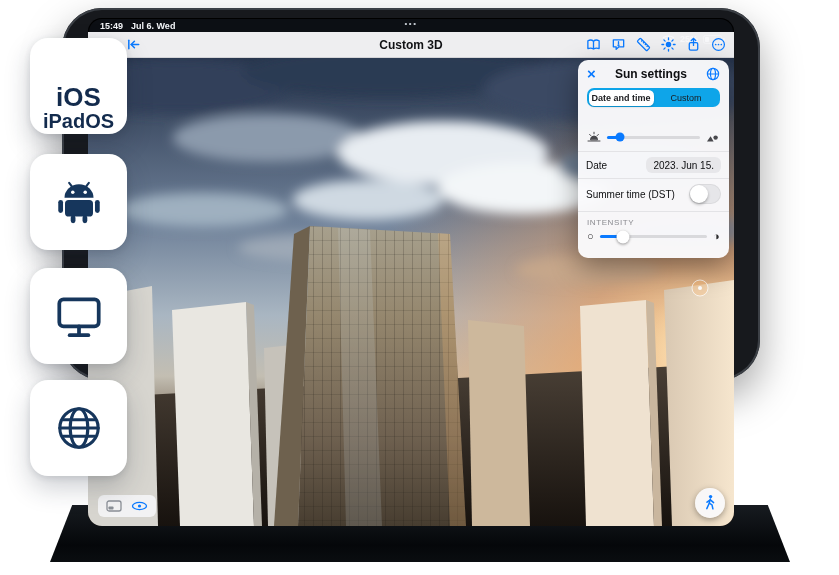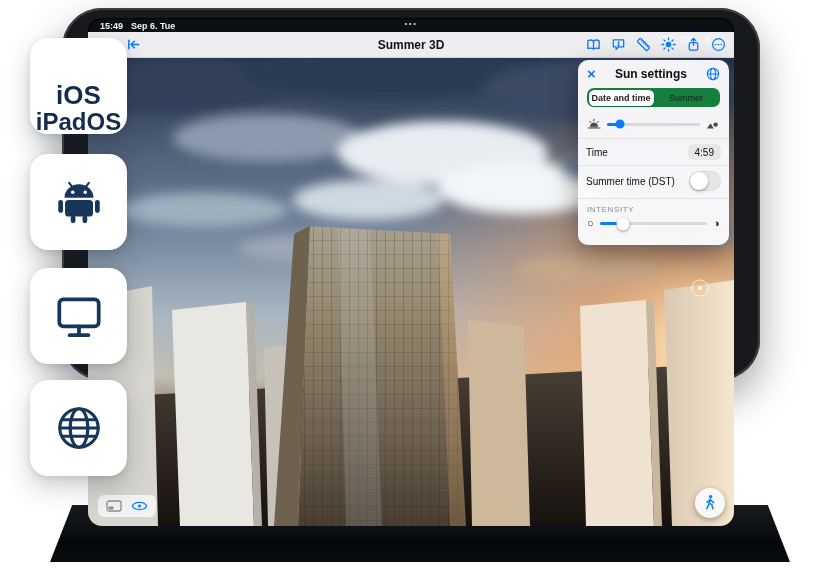--- a/index.html
+++ b/index.html
@@ -49,21 +49,21 @@
   .walk-btn { position:absolute; right:9px; bottom:8px; width:30px; height:30px; border-radius:50%;
     background:rgba(250,250,252,.92); box-shadow:0 2px 6px rgba(0,0,0,.35);
     display:flex; align-items:center; justify-content:center; z-index:5; cursor:pointer; }
 
   
   .sun-panel { position:absolute; right:5px; top:42px; width:151px; z-index:7;
     background:rgba(250,250,252,.97); border-radius:10px; box-shadow:0 10px 28px rgba(0,0,0,.38); padding-bottom:8px; }
   .sp-header { display:flex; align-items:center; justify-content:space-between; padding:6px 9px 5px; }
   .sp-close { color:#0a7aff; font-size:15px; font-weight:bold; line-height:1; cursor:pointer; }
   .sp-title { font-size:12px; font-weight:bold; color:#0d0e10; }
-  .segmented { display:flex; margin:2px 9px 7px; background:#15803d; border-radius:7px; padding:1.5px; }
+  .segmented { display:flex; margin:2px 9px 20px; background:#0ea5e9; border-radius:7px; padding:1.5px; }
   .segment { flex:1; text-align:center; font-size:9px; padding:3px 0; border-radius:5.5px; color:#1a1b1e; cursor:pointer; white-space:nowrap; }
   .segment.selected { background:#fff; box-shadow:0 1px 2px rgba(0,0,0,.18); font-weight:bold; }
   .slider-row { display:flex; align-items:center; gap:6px; padding:4px 9px 8px; }
   .track { position:relative; flex:1; height:3px; background:#d9d9dc; border-radius:2px; cursor:pointer; }
   .track .fill { position:absolute; left:0; top:0; height:3px; background:#0a7aff; border-radius:2px; }
   .knob-dot { position:absolute; top:50%; transform:translate(-50%,-50%); width:9px; height:9px; border-radius:50%; background:#0a7aff; }
   .knob-white { position:absolute; top:50%; transform:translate(-50%,-50%); width:13px; height:13px; border-radius:50%; background:#fff; box-shadow:0 1px 3px rgba(0,0,0,.4); }
   .sp-row { display:flex; align-items:center; justify-content:space-between; padding:5px 8px; border-top:1px solid #e3e3e6; min-height:26px; }
   .sp-row-label { font-size:10px; color:#0d0e10; }
   .value-badge { background:#e7e7ea; border-radius:6px; padding:2.5px 7px; font-size:10px; color:#0d0e10; cursor:pointer; white-space:nowrap; }
@@ -71,21 +71,21 @@
   .toggle .tknob { position:absolute; left:1px; top:1px; width:18px; height:18px; border-radius:50%; background:#fff; box-shadow:0 1.5px 3px rgba(0,0,0,.3); }
   .sp-caps { padding:6px 9px 2px; font-size:8px; letter-spacing:.6px; color:#8a8a8f; border-top:1px solid #e3e3e6; margin-top:2px; }
   .glyph { font-size:11px; color:#2c2c2e; line-height:1; }
 
   
   .card { position:absolute; left:30px; width:97px; height:96px; background:#fff; border-radius:18px; z-index:3;
     box-shadow:0 12px 26px rgba(30,40,60,.22), 0 2px 6px rgba(30,40,60,.12);
     display:flex; flex-direction:column; align-items:center; justify-content:center; }
   .card-ios { top:38px; color:#132b4d; font-weight:bold; line-height:1.08; text-align:center; }
   .card-ios .l1 { font-size:26px;margin-top:44px; }
-  .card-ios .l2 { font-size:24px; }
+  .card-ios .l2 { font-size:20px; }
   .card-android { top:154px; }
   .card-desktop { top:268px; }
   .card-web { top:380px; }
   .card svg { width:56px; height:56px; }
 </style>
 </head>
 <body>
 
 <div class="stage">
 
@@ -129,21 +129,21 @@
       <line x1="11.5" y1="35" x2="42.5" y2="35"></line>
     </svg>
   </div>
 
   <div class="ipad">
     <div class="screen">
 
       <div class="statusbar">
         <div class="sb-left">
           <span>15:49</span>
-          <span>Sep 6. Tue</span>
+          <span>Jul 6. Wed</span>
         </div>
         <div class="sb-center">•••</div>
         <div class="sb-right">
           <svg width="13" height="10" viewBox="0 0 13 10" fill="none" stroke="#f2f4f7" stroke-width="1.3" stroke-linecap="round">
             <path d="M1.5 3.6 C3.8 1.6 9.2 1.6 11.5 3.6"></path>
             <path d="M3.4 5.8 C5.1 4.4 7.9 4.4 9.6 5.8"></path>
             <circle cx="6.5" cy="8.2" r="0.9" fill="#f2f4f7" stroke="none"></circle>
           </svg>
           <span>25%</span>
           <span class="battery">
@@ -162,21 +162,21 @@
             </svg>
           </span>
           <span class="tb-btn">
             <svg viewBox="0 0 16 16" fill="none" stroke="#0a7aff" stroke-width="1.6" stroke-linecap="round" stroke-linejoin="round">
               <line x1="3" y1="3.5" x2="3" y2="12.5"></line>
               <line x1="13.5" y1="8" x2="5.5" y2="8"></line>
               <polyline points="9,4.5 5.5,8 9,11.5"></polyline>
             </svg>
           </span>
         </div>
-        <div class="tb-title">Summer 3D</div>
+        <div class="tb-title">Custom 3D</div>
         <div class="tb-right">
           <span class="tb-btn">
             <svg viewBox="0 0 16 16" fill="none" stroke="#0a7aff" stroke-width="1.4" stroke-linejoin="round">
               <path d="M2 4 C4 3 6.5 3.1 8 4.5 C9.5 3.1 12 3 14 4 V12.3 C12 11.6 9.5 11.7 8 12.9 C6.5 11.7 4 11.6 2 12.3 Z"></path>
               <line x1="8" y1="4.5" x2="8" y2="12.9"></line>
             </svg>
           </span>
           <span class="tb-btn">
             <svg viewBox="0 0 16 16" fill="none" stroke="#0a7aff" stroke-width="1.4" stroke-linejoin="round" stroke-linecap="round">
               <path d="M2.5 3 H13.5 V10.5 H8.5 L5.5 13.2 V10.5 H2.5 Z"></path>
@@ -346,46 +346,46 @@
           <span class="sp-title">Sun settings</span>
           <svg width="14" height="14" viewBox="0 0 14 14" fill="none" stroke="#0a7aff" stroke-width="1.2">
             <circle cx="7" cy="7" r="5.6"></circle>
             <ellipse cx="7" cy="7" rx="2.5" ry="5.6"></ellipse>
             <line x1="1.4" y1="7" x2="12.6" y2="7"></line>
           </svg>
         </div>
 
         <div class="segmented">
           <div class="segment selected">Date and time</div>
-          <div class="segment">Summer</div>
+          <div class="segment">Custom</div>
         </div>
 
         <div class="slider-row">
           <svg width="14" height="12" viewBox="0 0 14 12" fill="#48484c" stroke="#48484c" stroke-width="1" stroke-linecap="round">
             <path d="M3.5 8.5 A3.5 3.5 0 0 1 10.5 8.5 Z"></path>
             <line x1="1" y1="10" x2="13" y2="10" fill="none"></line>
             <line x1="7" y1="1.2" x2="7" y2="2.8"></line>
             <line x1="2.6" y1="3.4" x2="3.8" y2="4.6"></line>
             <line x1="11.4" y1="3.4" x2="10.2" y2="4.6"></line>
           </svg>
           <div class="track">
             <div class="fill" style="width:14%"></div>
             <div class="knob-dot" style="left:14%"></div>
           </div>
           <svg width="14" height="12" viewBox="0 0 14 12" fill="#48484c">
             <circle cx="9.6" cy="6.6" r="2.2"></circle>
             <path d="M1 10.5 L4.6 5.2 L7.6 10.5 Z"></path>
           </svg>
         </div>
 
-
         <div class="sp-row">
-          <span class="sp-row-label">Time</span>
-          <span class="value-badge">4:59</span>
-        </div>
+          <span class="sp-row-label">Date</span>
+          <span class="value-badge">2023. Jun 15.</span>
+        </div>
+
 
         <div class="sp-row">
           <span class="sp-row-label">Summer time (DST)</span>
           <span class="toggle">
               <span class="tknob"></span>
             </span>
         </div>
 
         <div class="sp-caps">INTENSITY</div>
 

